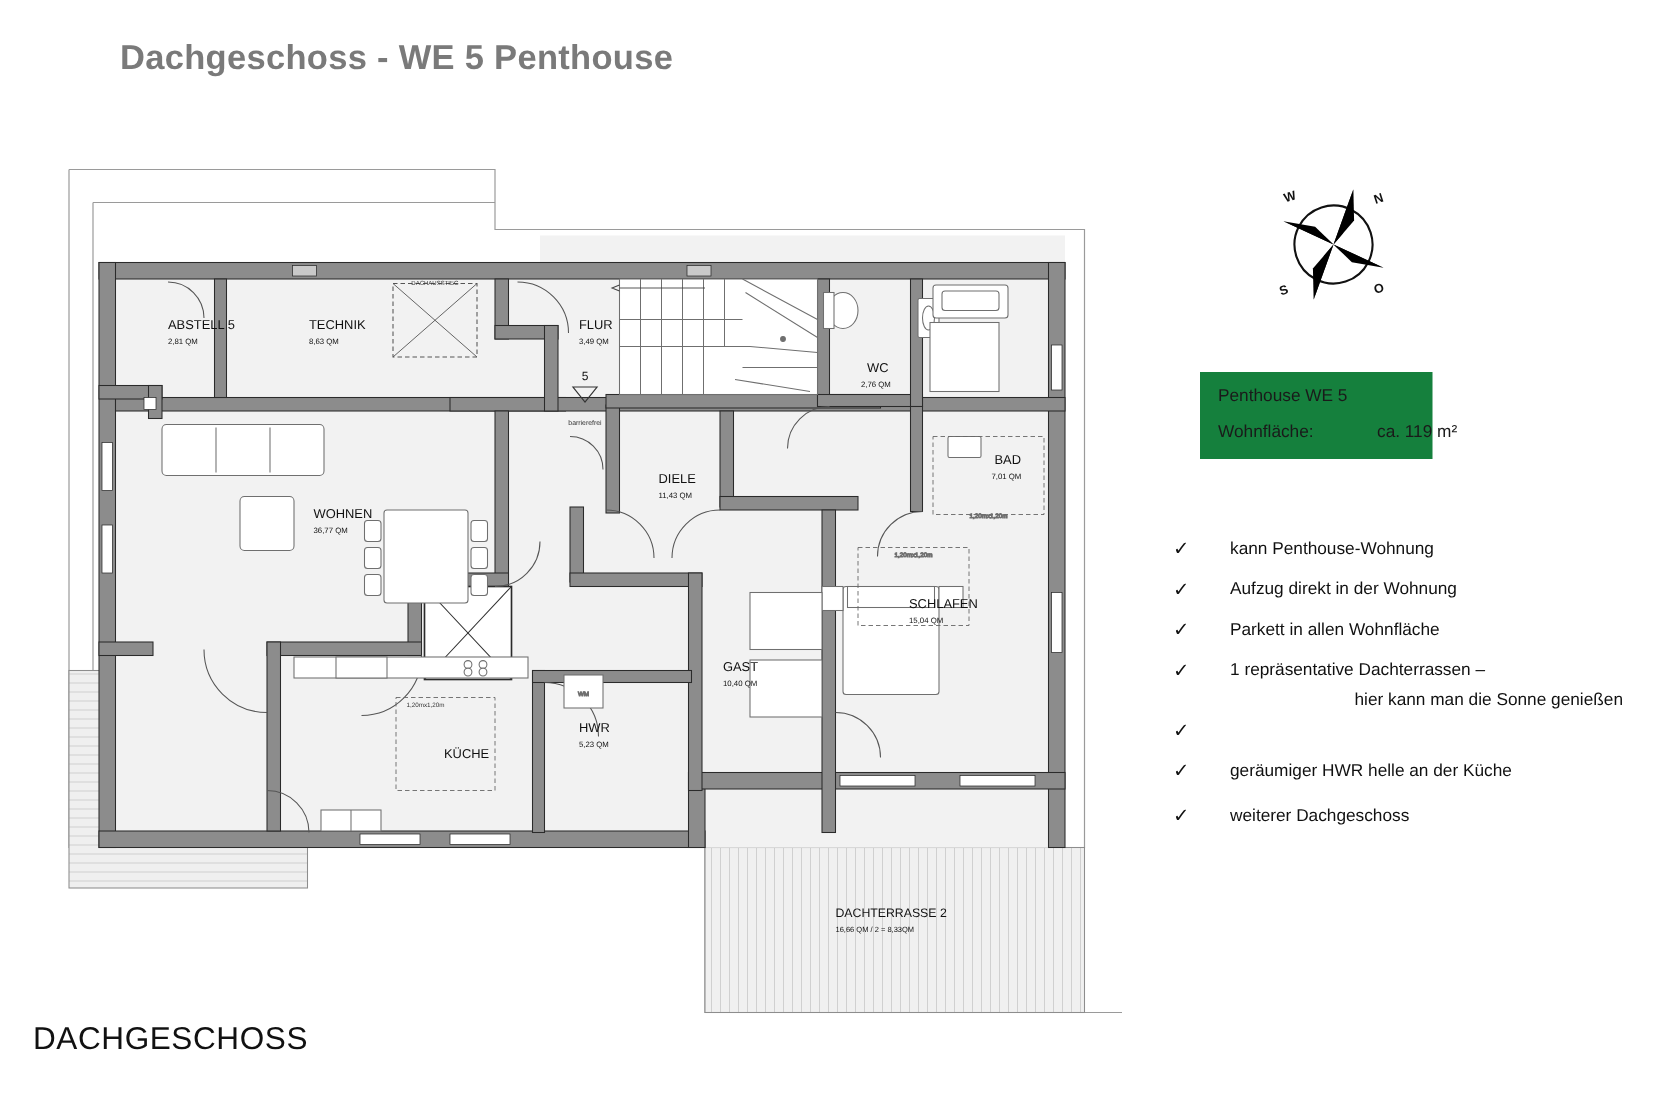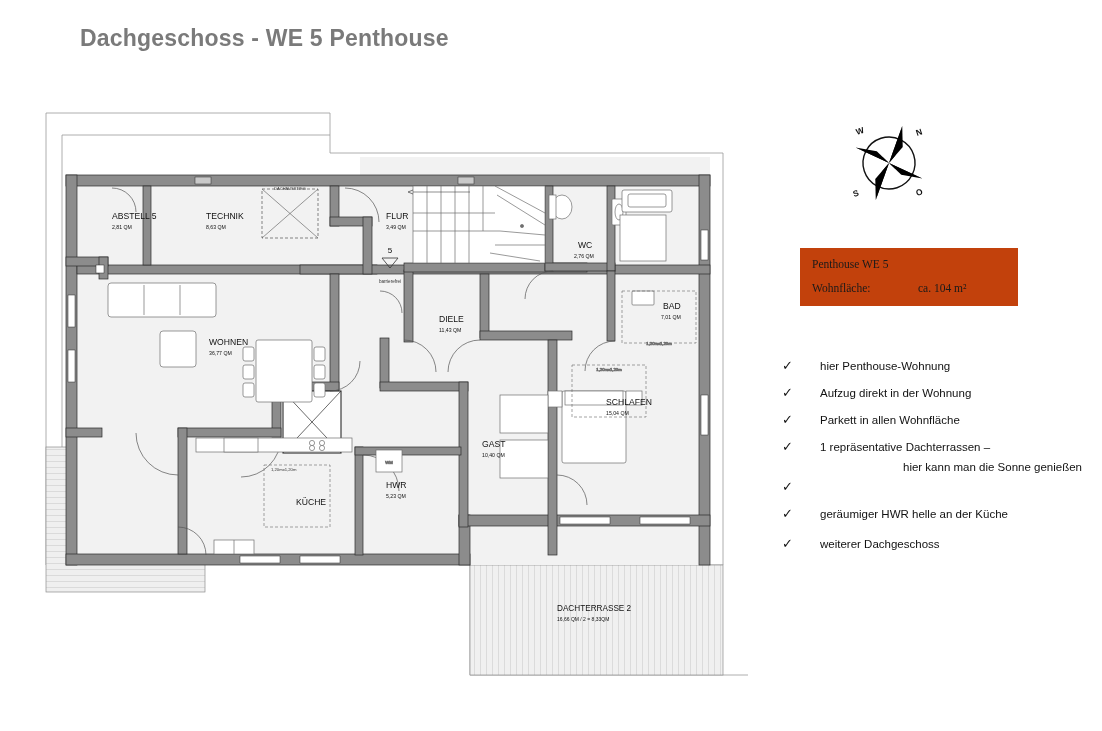--- a/index.html
+++ b/index.html
@@ -16,23 +16,22 @@
     font-size:23px;font-weight:bold;color:#7a7a7a;
     letter-spacing:.2px;white-space:nowrap;
   }
 
   
   .plan{position:absolute;left:0px;top:95px;width:770px;height:600px;}
   .plan svg{display:block;}
 
   
   .infobox{
-    position:absolute;left:800px;top:248px;width:218px;height:58px;
-    background:#c2410c;
-    font-family:Liberation Serif, serif;
+    position:absolute;left:800px;top:248px;width:155px;height:58px;
+    background:#15803d;
   }
   .infobox .ib-title{
     position:absolute;left:12px;top:10px;font-size:11.5px;color:#1a1a1a;
   }
   .infobox .ib-lbl{
     position:absolute;left:12px;top:34px;font-size:11.5px;color:#1a1a1a;text-align:center;
   }
   .infobox .ib-val{
     position:absolute;left:118px;top:34px;font-size:11.5px;color:#1a1a1a;white-space:nowrap;
   }
@@ -370,28 +369,28 @@
       <text x="74" y="18" transform="rotate(-18 74 18)" style="font-family:'Liberation Sans',sans-serif;font-size:8.5px;fill:#111;font-weight:bold;">N</text>
       <text x="74" y="78" transform="rotate(-18 74 78)" style="font-family:'Liberation Sans',sans-serif;font-size:8.5px;fill:#111;font-weight:bold;">O</text>
       <text x="11" y="79" transform="rotate(-18 11 79)" style="font-family:'Liberation Sans',sans-serif;font-size:8.5px;fill:#111;font-weight:bold;">S</text>
       <text x="14" y="17" transform="rotate(-18 14 17)" style="font-family:'Liberation Sans',sans-serif;font-size:8.5px;fill:#111;font-weight:bold;">W</text>
     </svg>
   </div>
 
   <div class="infobox">
     <div class="ib-title">Penthouse WE 5</div>
     <div class="ib-lbl">Wohnfläche:</div>
-    <div class="ib-val">ca. 104 m²</div>
+    <div class="ib-val">ca. 119 m²</div>
   </div>
 
   <div class="features">
 
     <div class="feat">
       <span class="chk">✓</span>
-      <span class="ftxt">hier Penthouse-Wohnung</span>
+      <span class="ftxt">kann Penthouse-Wohnung</span>
     </div>
 
     <div class="feat">
       <span class="chk">✓</span>
       <span class="ftxt">Aufzug direkt in der Wohnung</span>
     </div>
 
     <div class="feat">
       <span class="chk">✓</span>
       <span class="ftxt">Parkett in allen Wohnfläche</span>
@@ -412,14 +411,15 @@
       <span class="ftxt">geräumiger HWR helle an der Küche</span>
     </div>
 
     <div class="feat" style="min-height:30px;">
       <span class="chk">✓</span>
       <span class="ftxt">weiterer Dachgeschoss</span>
     </div>
 
   </div>
 
+  <div class="footer">DACHGESCHOSS</div>
 
 </div>
 
 </body></html>

